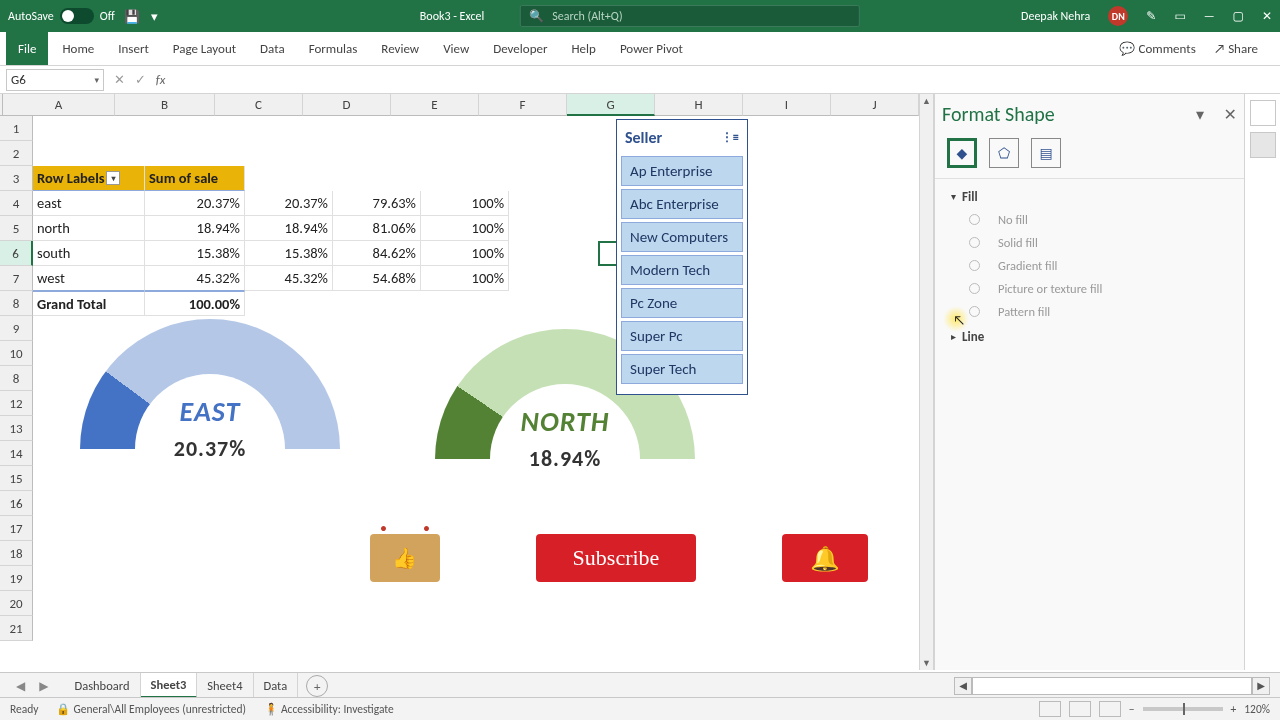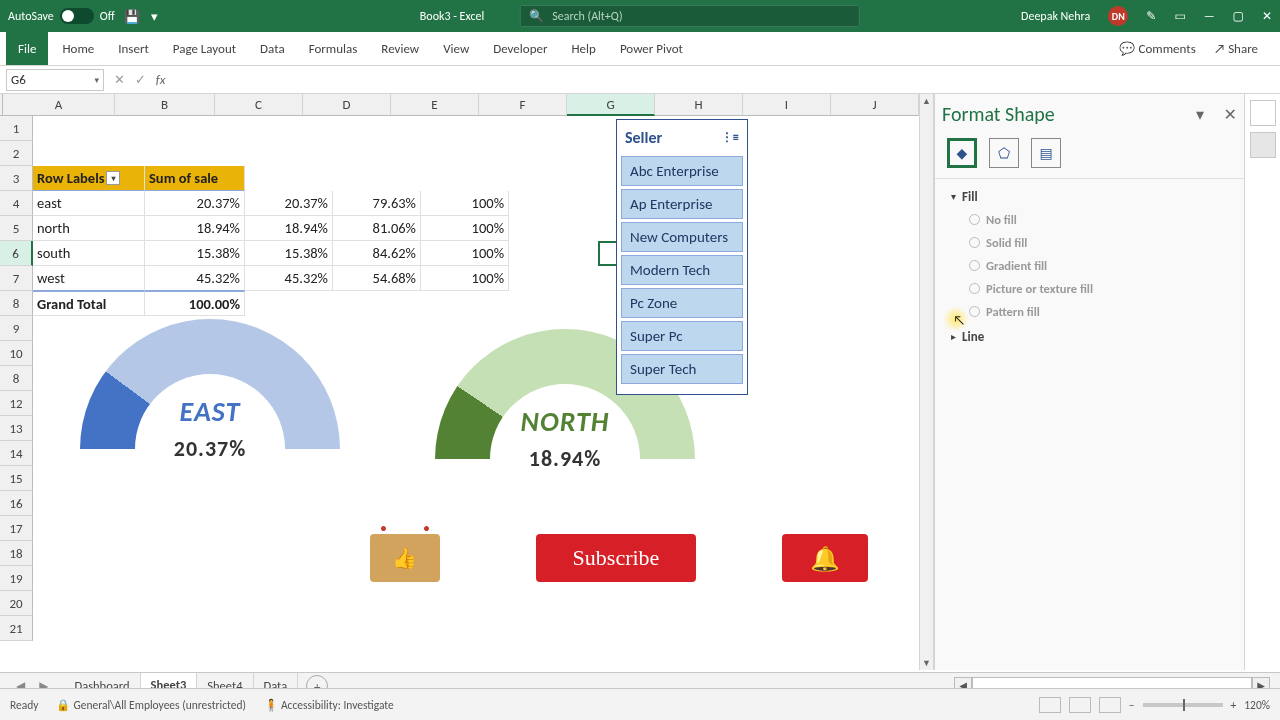--- a/index.html
+++ b/index.html
@@ -89,40 +89,40 @@
   
   .pane-head { display:flex; align-items:center; justify-content:space-between; padding: 8px 7px; }
   .pane-title { color: #217346; font-size: 20px; }
   .pane-tools { display:flex; gap:12px; padding: 4px 12px 10px; border-bottom:1px solid #e0e0e0; }
   .pane-tool { width:30px; height:30px; border:1px solid #888; display:flex; align-items:center; justify-content:center; color:#2f528f; font-size:14px; }
   .pane-tool.active { border:2px solid #217346; box-shadow:0 0 0 1px #217346 inset; }
   .pane-section { padding: 10px 16px; }
   .pane-section .section-label { color:#444; font-size:13px; display:flex; align-items:center; gap:6px; }
   .sec-caret { font-size:10px; color:#444; }
   .fill-opts { margin-top:8px; margin-left:18px; display:flex; flex-direction:column; gap:8px; color:#9a9a9a; font-size:12.5px; }
-  .fill-opt { display:flex; align-items:center; gap:6px;font-weight:bold; }
+  .fill-opt { display:flex; align-items:center; gap:18px; }
   .fill-radio { width:11px; height:11px; border:1px solid #bbb; border-radius:50%; }
   .cursor-hl { position:absolute; width:26px; height:26px; background: radial-gradient(circle,#ffe96b 0%,rgba(255,233,107,0) 70%); border-radius:50%; pointer-events:none; }
   .cursor-arrow { position:absolute; font-size:14px; color:#222; pointer-events:none; }
 
   .edit-stripe { width:36px; border-left:1px solid #d4d4d4; display:flex; flex-direction:column; align-items:center; padding-top:6px; }
   .edit-stripe .box{ width:26px; height:26px; border:1px solid #c8c8c8; margin-bottom:6px; }
 
   
   .sheet-tab-bar { position:absolute; bottom:22px; left:0; right:0; height:26px; background:#f3f3f3; border-top:1px solid #c8c8c8; display:flex; align-items:stretch; }
   .tab-nav { display:flex; align-items:center; gap:14px; padding:0 16px; color:#888; font-size:12px; }
   .sheet-tab { padding:0 10px; display:flex; align-items:center; font-size:12.5px; color:#444; border-right:1px solid #d4d4d4; }
   .sheet-tab.active{ background:#fff; font-weight:600; border-bottom:2px solid #217346; }
   .add-sheet { width:22px; height:22px; border:1px solid #aaa; border-radius:50%; margin:2px 8px; display:flex; align-items:center; justify-content:center; font-size:13px; color:#666; }
   .hscroll { margin-left:auto; display:flex; align-items:center; gap:0; padding-right:10px; }
   .hscroll .btn { width:18px; height:18px; border:1px solid #bbb; background:#f0f0f0; text-align:center; font-size:10px; line-height:16px; color:#555; }
   .hscroll .track{ width:280px; height:18px; border:1px solid #bbb; background:#fff; }
 
   
-  .status-bar { position:absolute; bottom:0; left:0; right:0; height:32px; background:#f3f3f3; border-top:1px solid #c8c8c8; display:flex; align-items:center; font-size:11.5px; color:#555; padding:0 10px; gap:18px; }
+  .status-bar { position:absolute; bottom:0; left:0; right:0; height:23px; background:#f3f3f3; border-top:1px solid #c8c8c8; display:flex; align-items:center; font-size:11.5px; color:#555; padding:0 10px; gap:18px; }
   .status-right { margin-left:auto; display:flex; align-items:center; gap:8px; }
   .view-btn { width:22px; height:16px; border:1px solid #bbb; }
   .zoom-track { width:80px; height:4px; background:#c8c8c8; position:relative; }
   .zoom-track::after{ content:""; position:absolute; left:50%; top:-4px; width:2px; height:12px; background:#666; }
 </style>
 </head>
 <body>
 
 <div class="titlebar">
   <div class="autosave">
@@ -293,22 +293,22 @@
         <span class="pct" style="color:#333">18.94%</span>
       </div>
     </div>
 
     <div class="slicer">
       <div class="slicer-head">
         <span>Seller</span>
         <span style="font-size:12px;color:#2f528f">⋮≡</span>
       </div>
       <div class="slicer-items">
+        <div class="slicer-item">Ap Enterprise</div>
         <div class="slicer-item">Abc Enterprise</div>
-        <div class="slicer-item">Ap Enterprise</div>
         <div class="slicer-item">New Computers</div>
         <div class="slicer-item">Modern Tech</div>
         <div class="slicer-item">Pc Zone</div>
         <div class="slicer-item">Super Pc</div>
         <div class="slicer-item">Super Tech</div>
       </div>
     </div>
 
     <div class="like-box">
       <span style="color:#7a5a2a;font-size:20px">👍</span>

